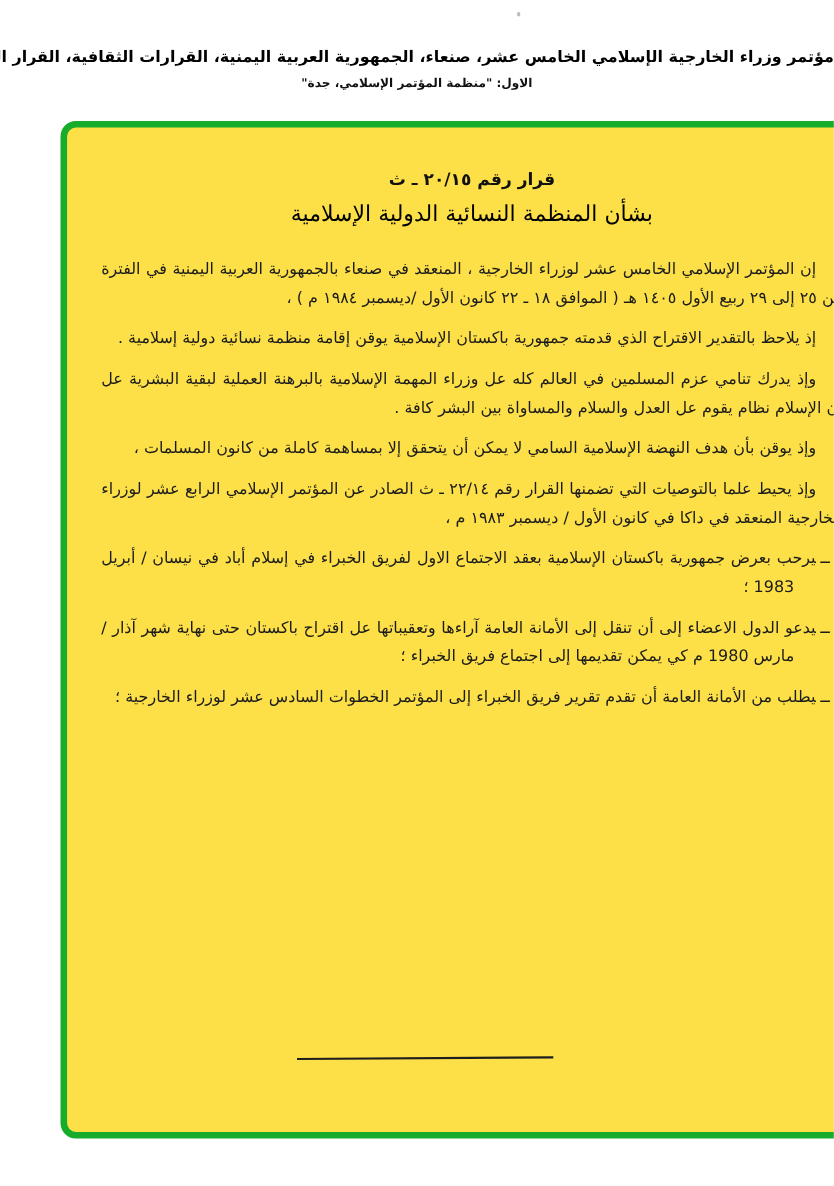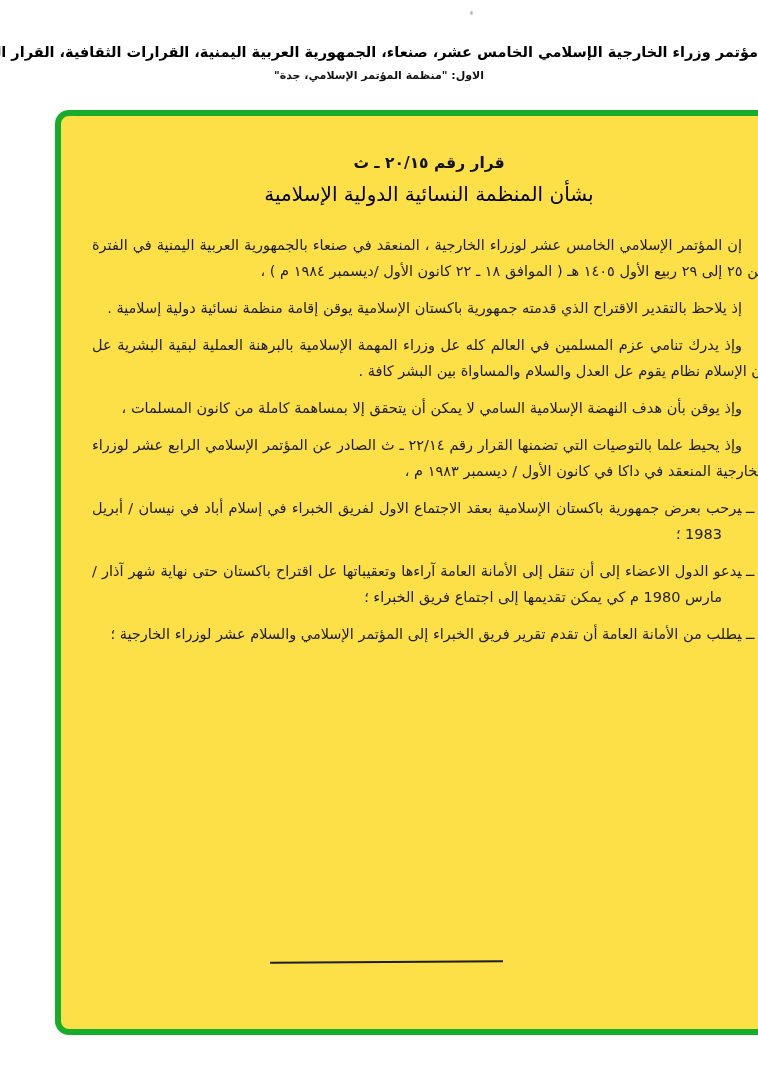--- a/index.html
+++ b/index.html
@@ -143,19 +143,19 @@
     <p class="preamble-paragraph">وإذ يوقن بأن هدف النهضة الإسلامية السامي لا يمكن أن يتحقق إلا بمساهمة كاملة من كانون المسلمات ،</p>
     <p class="preamble-paragraph">وإذ يحيط علما بالتوصيات التي تضمنها القرار رقم ٢٢/١٤ ـ ث الصادر عن المؤتمر الإسلامي الرابع عشر لوزراء الخارجية المنعقد في داكا في كانون الأول / ديسمبر ١٩٨٣ م ،</p>
 
     <div class="resolution-item">
       <span class="item-number">١</span><span class="item-dash">ــ</span><span>يرحب بعرض جمهورية باكستان الإسلامية بعقد الاجتماع الاول لفريق الخبراء في إسلام أباد في نيسان / أبريل 1983 ؛</span>
     </div>
     <div class="resolution-item">
       <span class="item-number">٢</span><span class="item-dash">ــ</span><span>يدعو الدول الاعضاء إلى أن تنقل إلى الأمانة العامة آراءها وتعقيباتها عل اقتراح باكستان حتى نهاية شهر آذار / مارس 1980 م كي يمكن تقديمها إلى اجتماع فريق الخبراء ؛</span>
     </div>
     <div class="resolution-item">
-      <span class="item-number">٥</span><span class="item-dash">ــ</span><span>يطلب من الأمانة العامة أن تقدم تقرير فريق الخبراء إلى المؤتمر الإسلامي والسلام عشر لوزراء الخارجية ؛</span>
+      <span class="item-number">٥</span><span class="item-dash">ــ</span><span>يطلب من الأمانة العامة أن تقدم تقرير فريق الخبراء إلى المؤتمر الخطوات السادس عشر لوزراء الخارجية ؛</span>
     </div>
 
   </div>
 </div>
 
 <div class="footer-divider"></div>
 
 </body></html>

